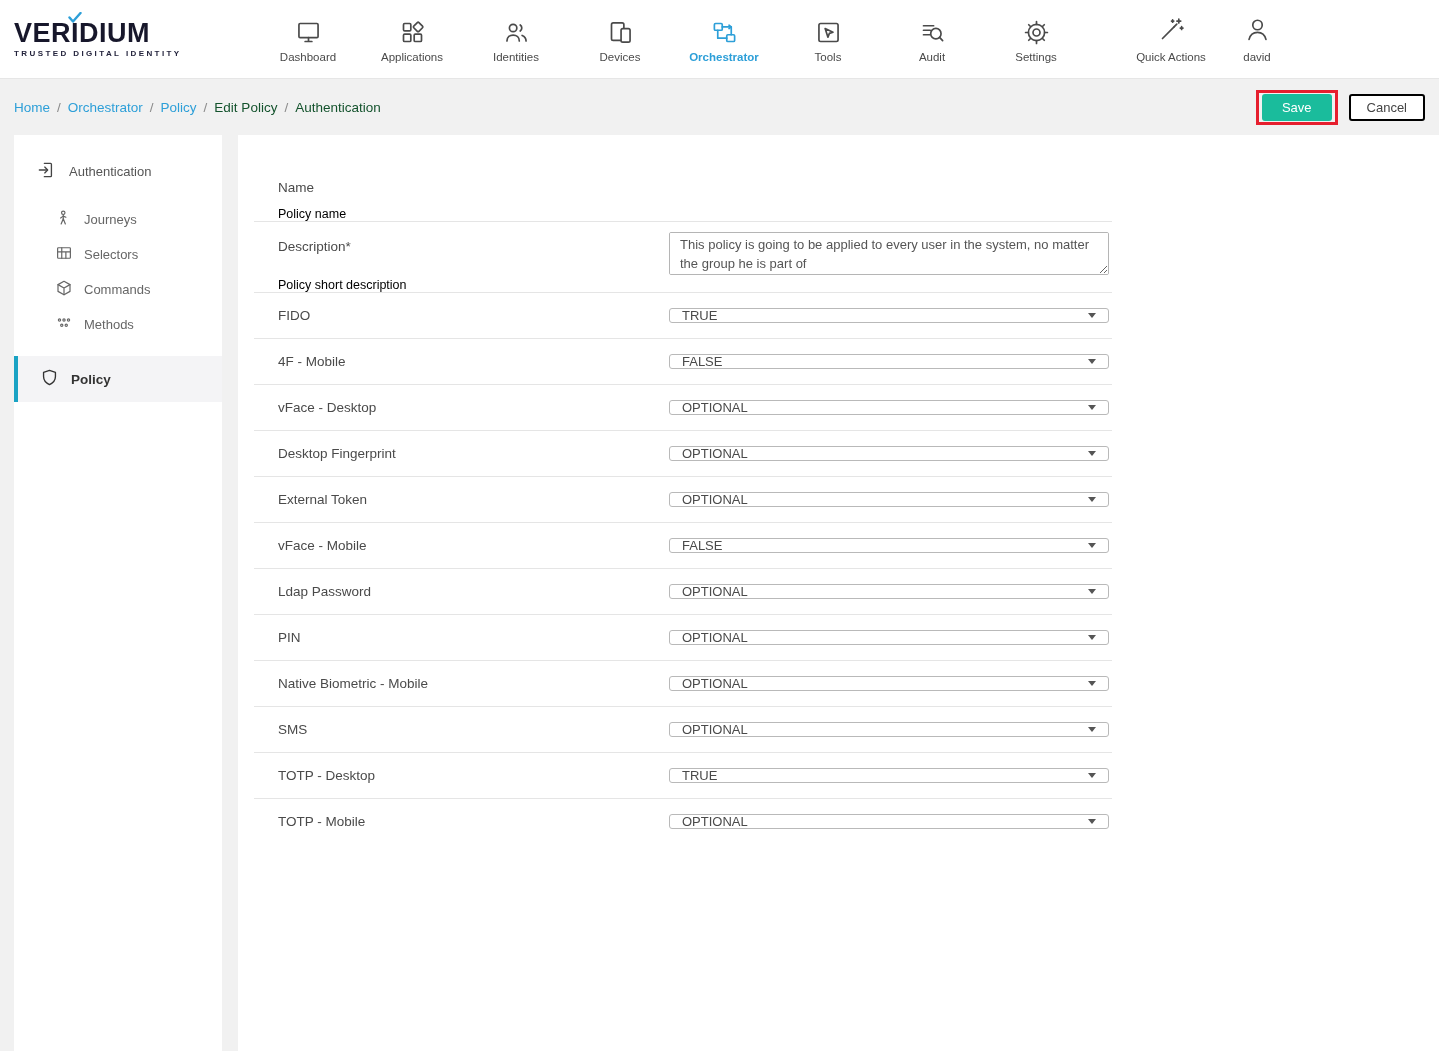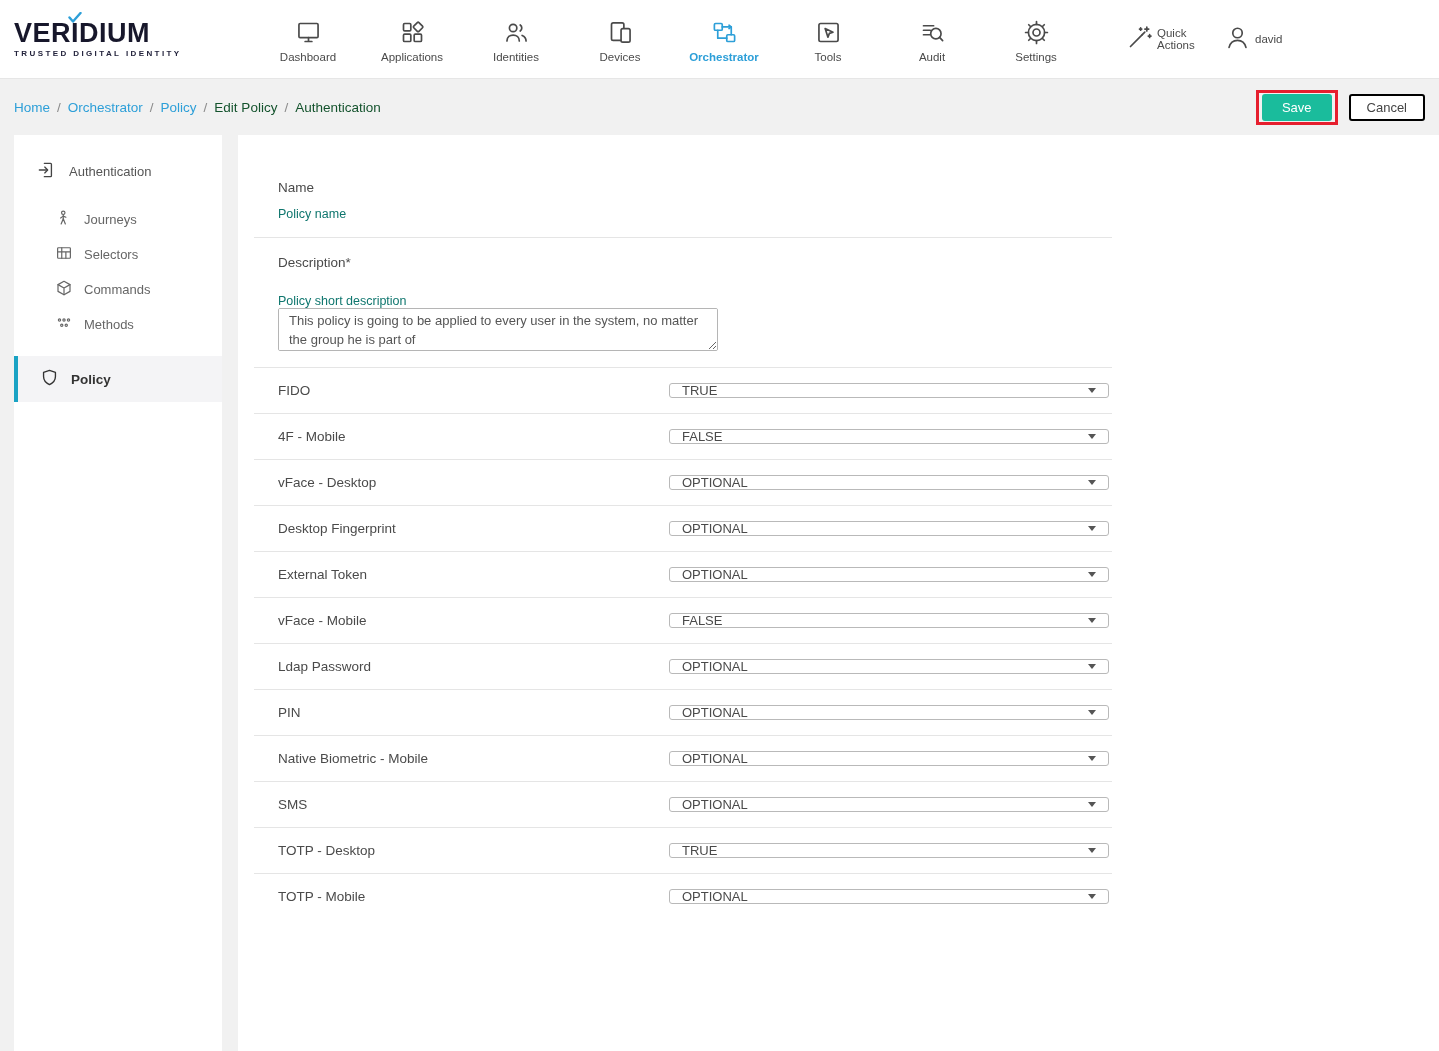--- a/index.html
+++ b/index.html
@@ -18,21 +18,21 @@
   .nav-item { width:104px; display:flex; flex-direction:column; align-items:center; gap:5px; color:#4a4a4a; cursor:pointer; padding-top:4px; }
   .nav-item .nav-label { font-size:11.5px; }
   .nav-item.active { color:#2d9fd8; }
   .nav-item.active .nav-label { font-weight:700; }
   .nav-icon svg { display:block; }
 
   .search-box { display:flex; align-items:center; gap:8px; margin-left:52px; border-bottom:1px solid #8f8f8f; width:218px; padding:6px 4px; }
   .search-box input { border:none; outline:none; font-size:13.5px; color:#555; width:170px; background:transparent; font-family:inherit; }
   .search-box input::placeholder { color:#9a9a9a; }
 
-  .hdr-action { display:flex; flex-direction:row; align-items:center; gap:4px; color:#4a4a4a; cursor:pointer; }
+  .hdr-action { display:flex; flex-direction:column; align-items:center; gap:4px; color:#4a4a4a; cursor:pointer; }
   .hdr-action .nav-label { font-size:11.5px; }
   .quick-actions { margin-left:38px; width:90px; }
   .user-box { margin-left:8px; width:66px; }
 
   
   .topbar { display:flex; align-items:center; padding:11px 14px 10px 14px; }
   .breadcrumb { font-size:13.5px; color:#6b6b6b; display:flex; gap:7px; align-items:center; }
   .crumb-link { color:#2d9fd8; cursor:pointer; }
   .crumb-sep { color:#8a8a8a; }
   .crumb-current { color:#14532d; }
@@ -47,24 +47,24 @@
   .sidebar { width:208px; background:#ffffff; padding-top:20px; flex-shrink:0; }
   .side-section { display:flex; align-items:center; gap:13px; padding:5px 12px 5px 22px; color:#555; font-size:13px; cursor:pointer; }
   .side-items { margin-top:14px; }
   .side-item { display:flex; align-items:center; gap:11px; padding:7px 10px 7px 41px; font-size:13px; color:#666; cursor:pointer; }
   .side-active { display:flex; align-items:center; gap:12px; padding:12px 10px 12px 22px; background:#f4f4f6; border-left:4px solid #1aa3c4; font-weight:700; color:#333; font-size:13.5px; margin-top:14px; cursor:pointer; }
 
   .main { flex:1; background:#ffffff; padding:28px 0 60px 16px; }
 
   .row { display:flex; align-items:center; width:858px; border-bottom:1px solid #e5e5e5; padding:15px 0 15px 24px; }
   .row:last-child { border-bottom:none; }
-  .row.tall { align-items:flex-start; padding:10px 0 16px 24px;flex-direction:column; }
+  .row.tall { align-items:flex-start; padding:10px 0 0 24px; }
   .row-label { width:391px; font-size:13.5px; color:#4a4a4a; }
   .row.tall .row-label { padding-top:7px; }
-  .sub-label { font-size:12.5px; color:#0f766e; margin-top:12px; }
+  .sub-label { font-size:12.5px; color:#000000; margin-top:12px; }
   .desc-row .sub-label { margin-top:24px; }
 
   .text-input { width:440px; height:27px; border:1px solid #c0c0c0; border-radius:3px; background:#e9e9eb; padding:0 10px; font-size:13px; color:#555; font-family:inherit; }
   .text-area { width:440px; height:43px; border:1px solid #b5b5b5; border-radius:2px; padding:3px 10px; font-size:13px; color:#555; line-height:1.45; font-family:inherit; resize:both; }
   .select { width:440px; height:15px; border:1px solid #b9b9b9; border-radius:3px; background:#fff; display:flex; align-items:center; justify-content:space-between; padding:0 12px; font-size:13px; color:#4a4a4a; cursor:pointer; }
   .caret { width:0; height:0; border-left:4.5px solid transparent; border-right:4.5px solid transparent; border-top:5.5px solid #555; }
 
   svg { stroke-linecap:round; stroke-linejoin:round; }
 </style>
 </head>

